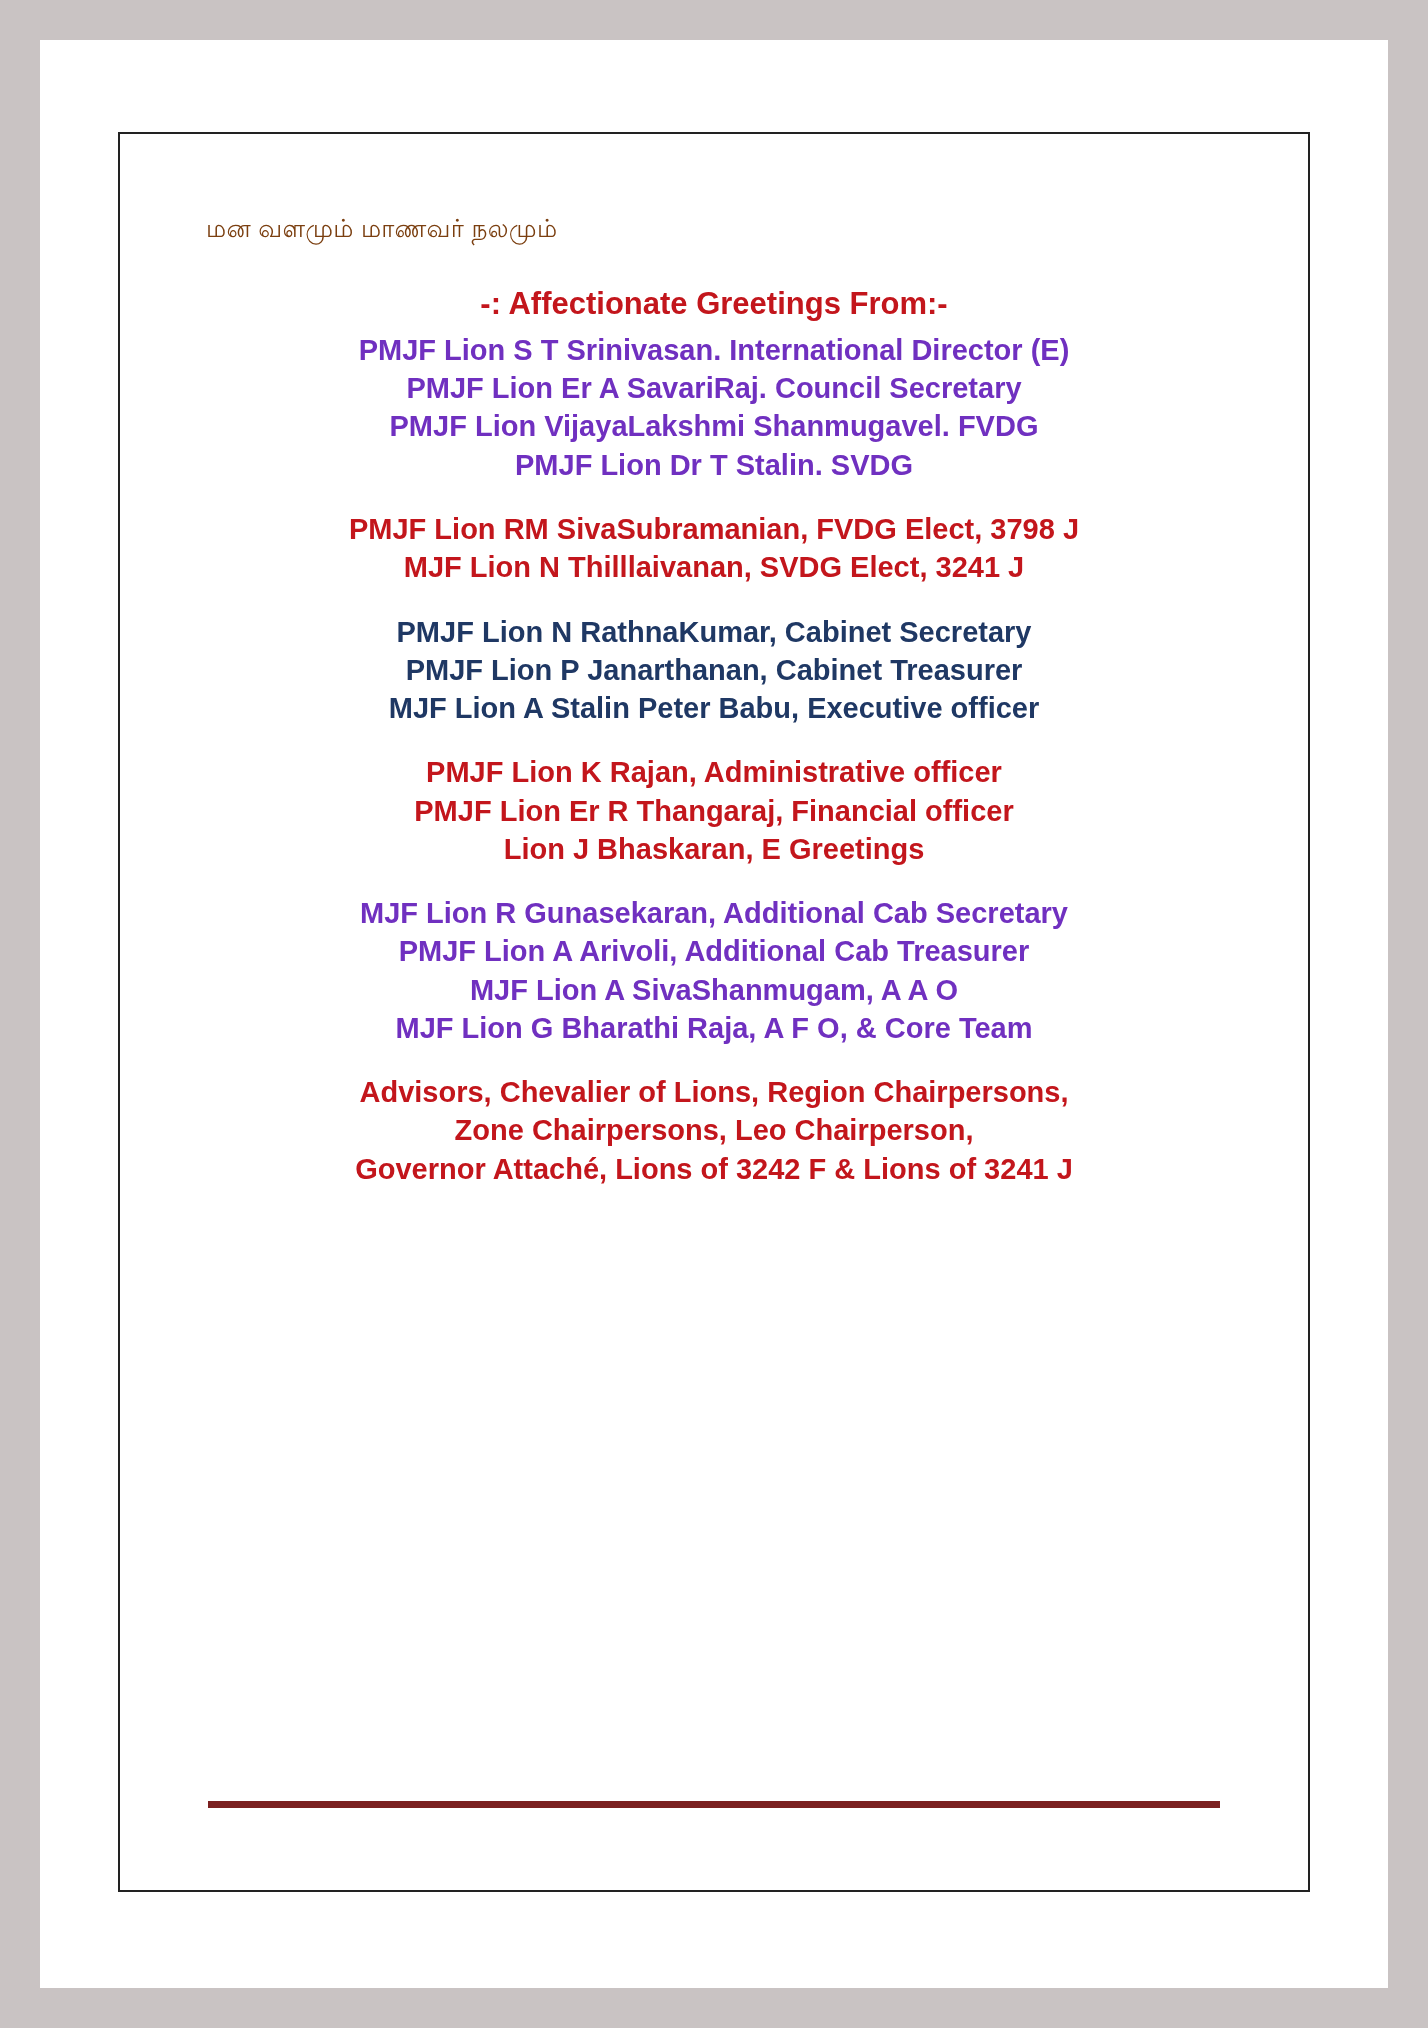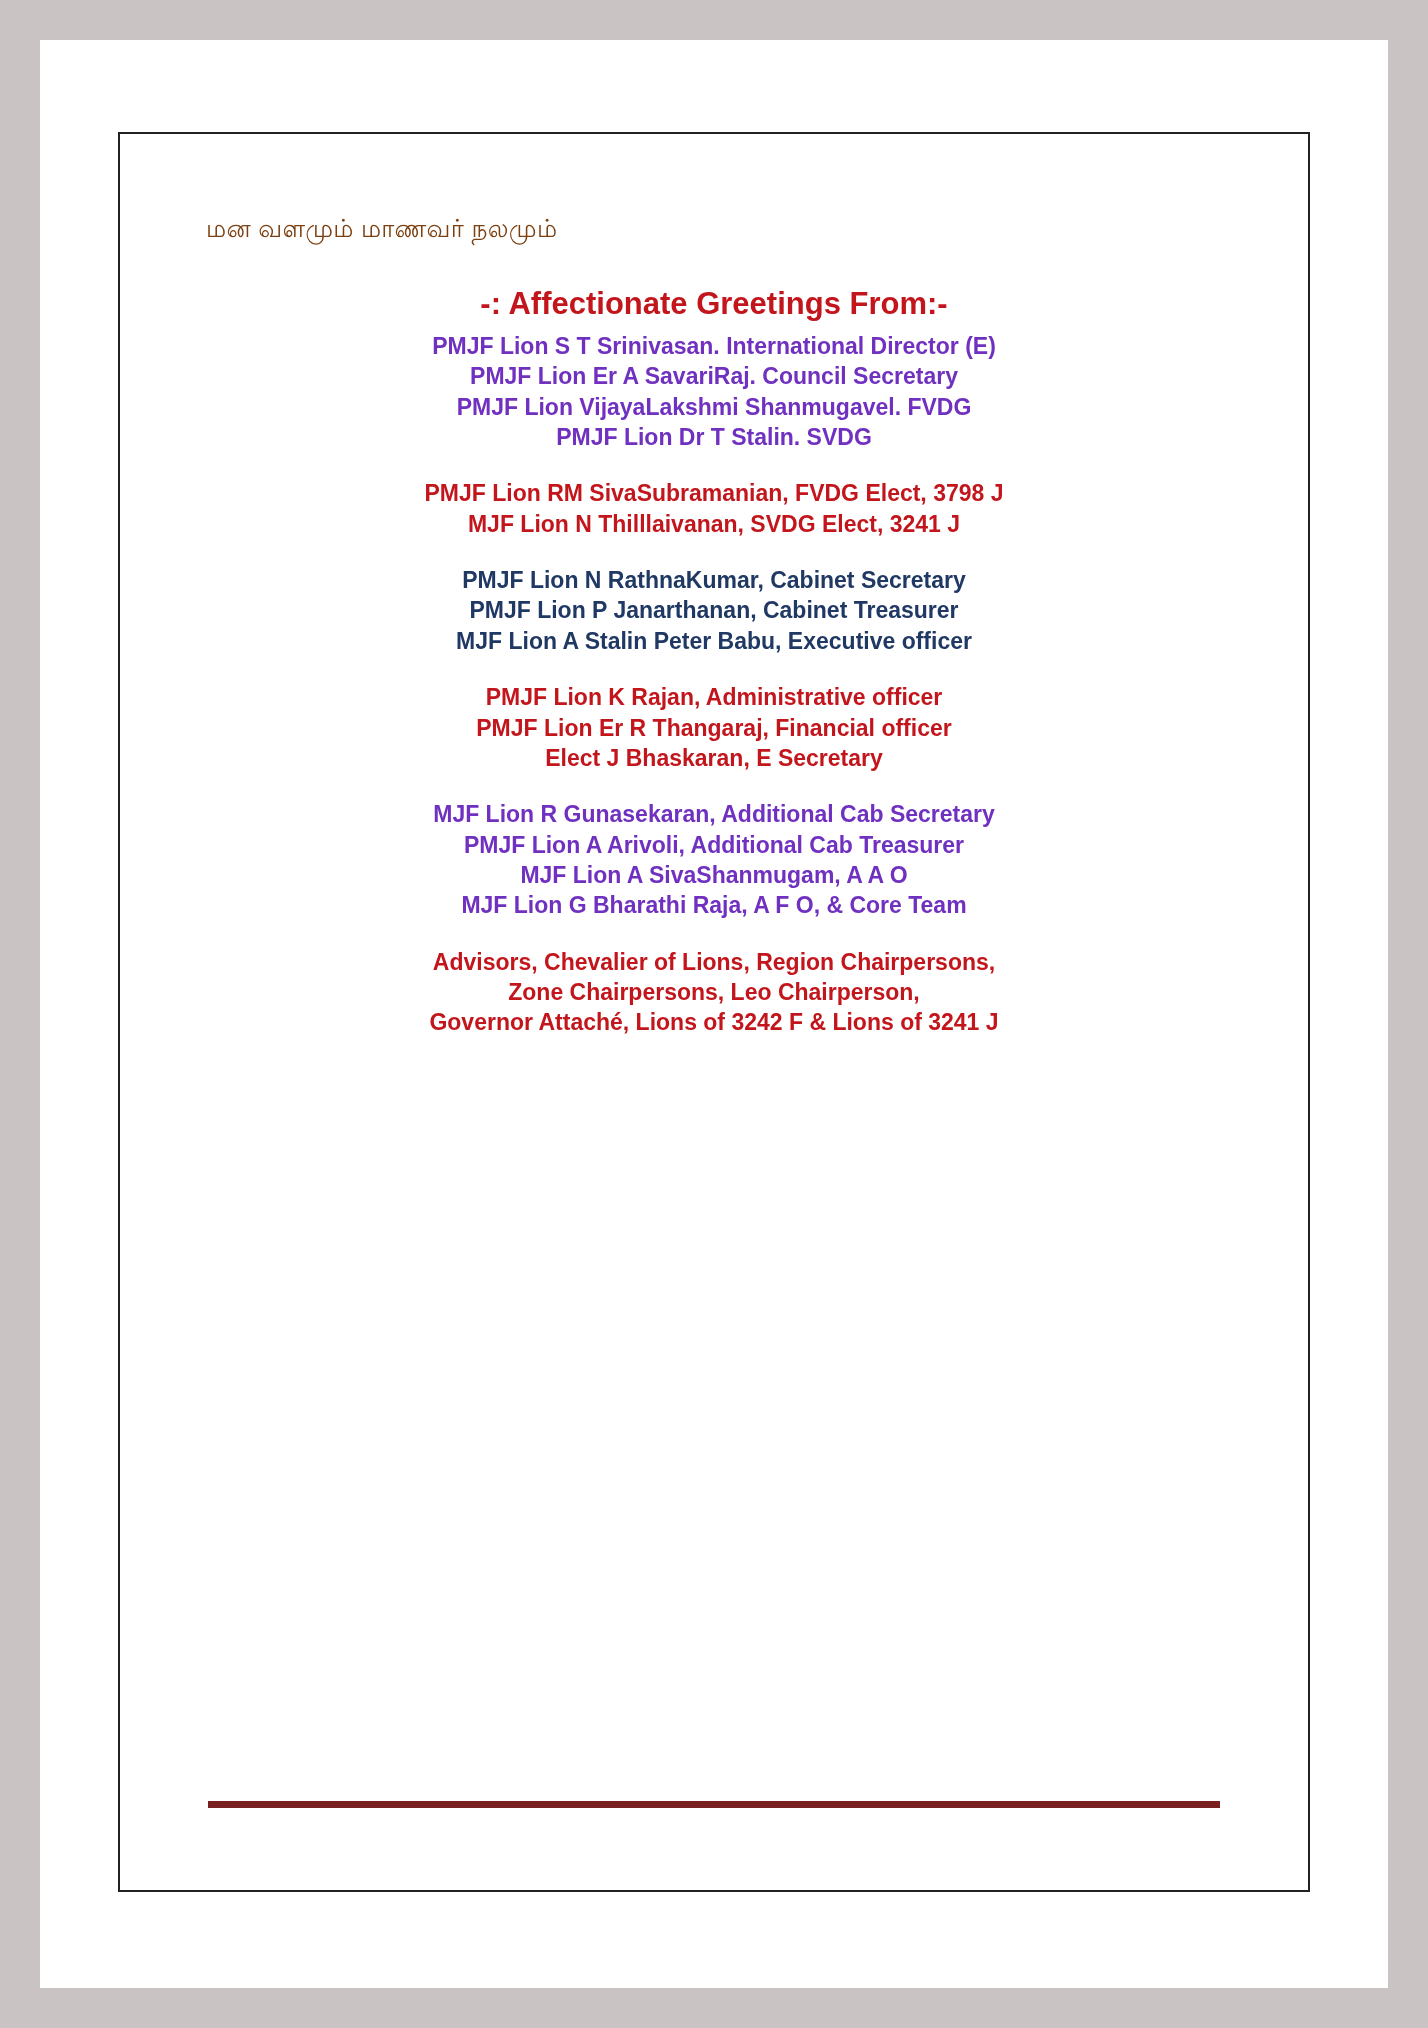--- a/index.html
+++ b/index.html
@@ -65,21 +65,21 @@
   }
   .purple {
     color: #7030c0;
   }
   .red {
     color: #c3161c;
   }
   .blue {
     color: #1f3864;
   }
-  .s29 { font-size: 23px; }
+  .s29 { font-size: 29px; }
   .footer-rule {
     position: absolute;
     left: 88px;
     right: 88px;
     bottom: 82px;
     height: 7px;
     background: #7b2020;
   }
   .footer {
     position: absolute;
@@ -117,21 +117,21 @@
             <div class="line s29 red">MJF Lion N Thilllaivanan, SVDG Elect, 3241 J</div>
           </div>
           <div class="blk">
             <div class="line s29 blue">PMJF Lion N RathnaKumar, Cabinet Secretary</div>
             <div class="line s29 blue">PMJF Lion P Janarthanan, Cabinet Treasurer</div>
             <div class="line s29 blue">MJF Lion A Stalin Peter Babu, Executive officer</div>
           </div>
           <div class="blk">
             <div class="line s29 red">PMJF Lion K Rajan, Administrative officer</div>
             <div class="line s29 red">PMJF Lion Er R Thangaraj, Financial officer</div>
-            <div class="line s29 red">Elect J Bhaskaran, E Secretary</div>
+            <div class="line s29 red">Lion J Bhaskaran, E Greetings</div>
           </div>
           <div class="blk">
             <div class="line s29 purple">MJF Lion R Gunasekaran, Additional Cab Secretary</div>
             <div class="line s29 purple">PMJF Lion A Arivoli, Additional Cab Treasurer</div>
             <div class="line s29 purple">MJF Lion A SivaShanmugam, A A O</div>
             <div class="line s29 purple">MJF Lion G Bharathi Raja, A F O, &amp; Core Team</div>
           </div>
           <div class="blk">
             <div class="line s29 red">Advisors, Chevalier of Lions, Region Chairpersons,</div>
             <div class="line s29 red">Zone Chairpersons, Leo Chairperson,</div>

